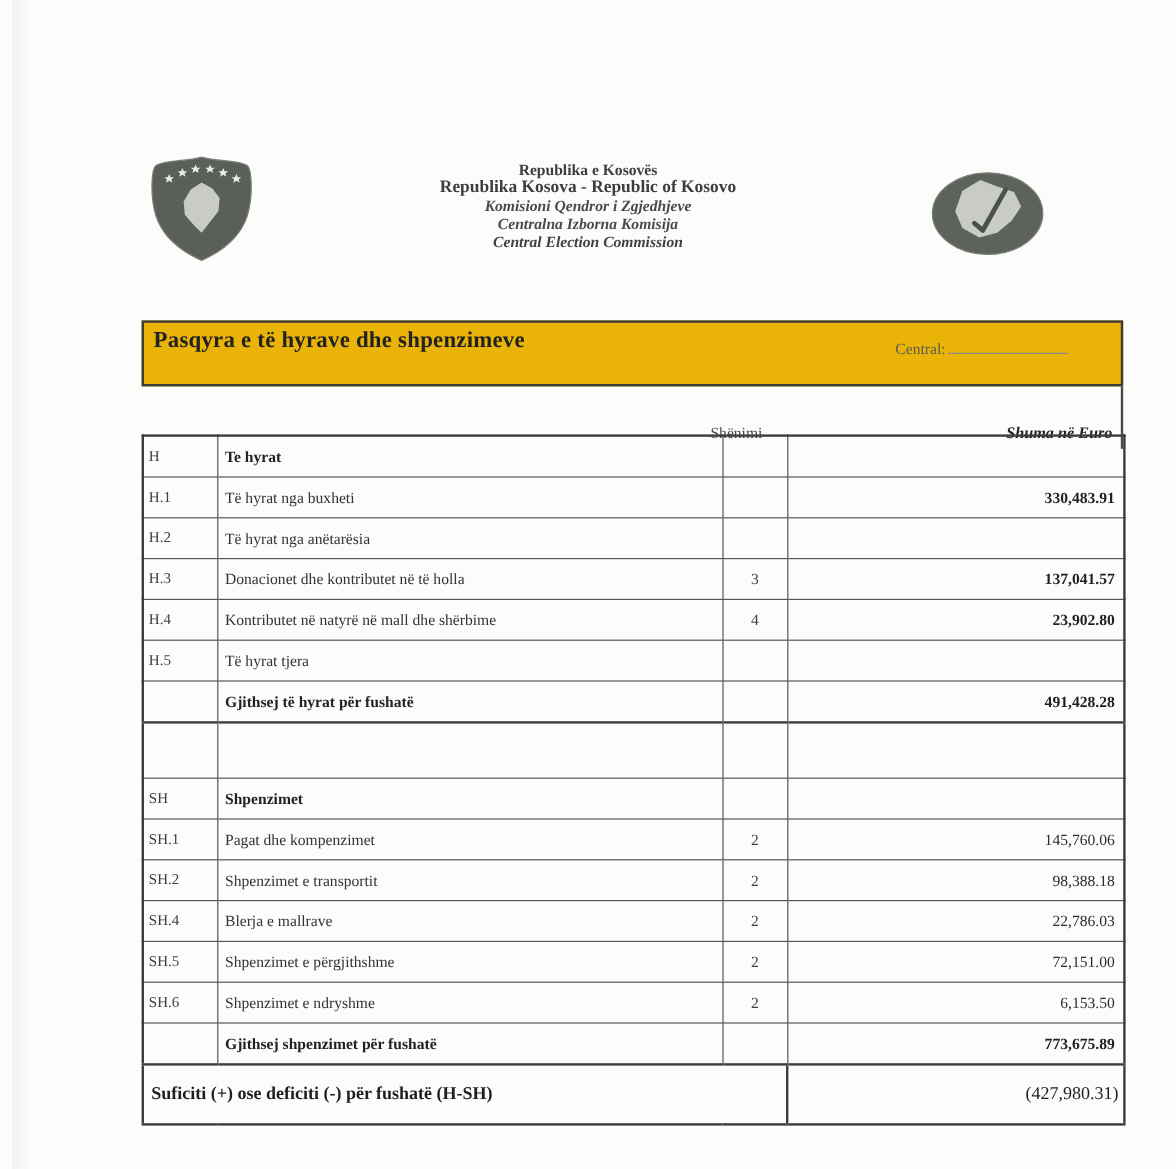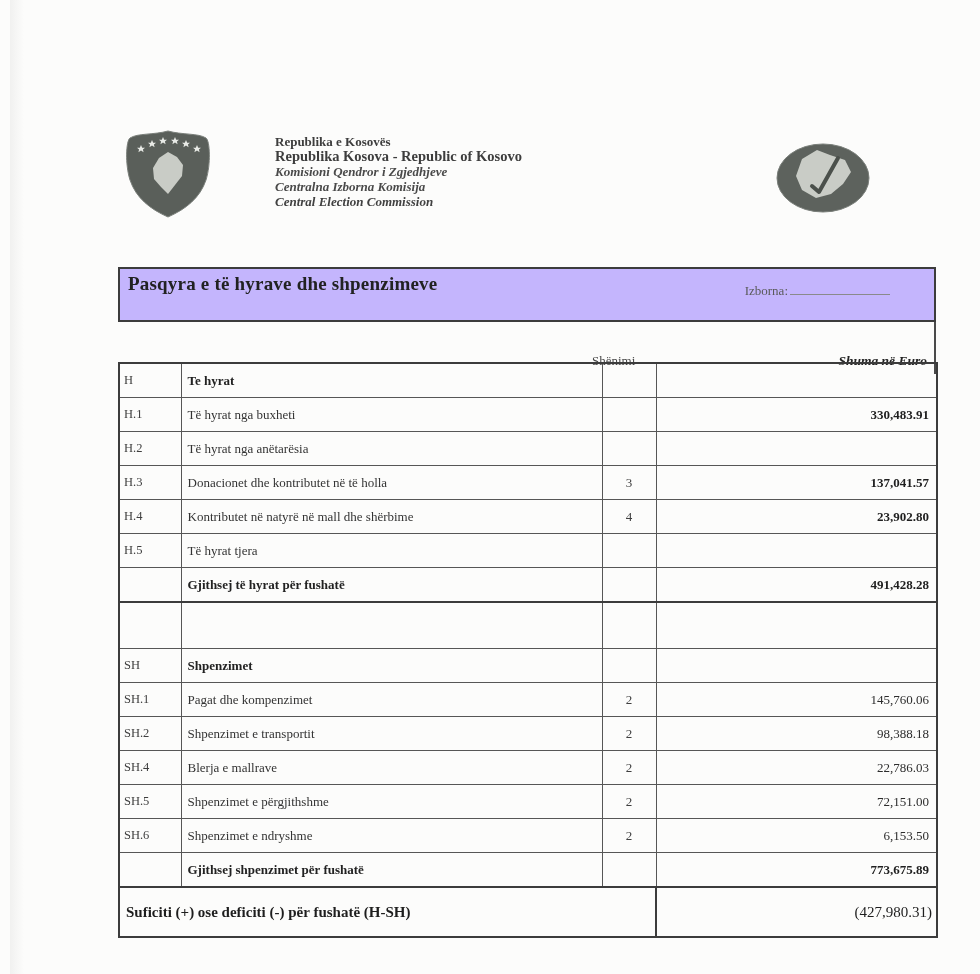--- a/index.html
+++ b/index.html
@@ -13,30 +13,30 @@
   .scan-band{
     position:absolute;left:10px;top:0;width:14px;height:100%;
     background:linear-gradient(to right, rgba(60,60,60,.06), rgba(60,60,60,0));
     pointer-events:none;
   }
   
   .coat{position:absolute;left:118px;top:126px;width:100px;height:94px;}
   .cec{position:absolute;left:772px;top:134px;width:102px;height:92px;}
   .header-text{
     position:absolute;left:275px;top:134px;width:430px;
-    text-align:left;color:#3d3d3d;line-height:15px;
+    text-align:center;color:#3d3d3d;line-height:15px;
   }
   .ht-l1{font-size:13px;font-weight:bold;}
   .ht-l2{font-size:14.5px;font-weight:bold;}
   .ht-l3,.ht-l4{font-size:13px;font-weight:bold;font-style:italic;color:#4a4a4a;}
   .ht-l5{font-size:13px;font-weight:bold;font-style:italic;color:#414141;}
   
   .title-box{
     position:absolute;left:118px;top:267px;width:818px;height:55px;
-    border:2px solid #3c3c3c;box-sizing:border-box;background:#c4b5fd;
+    border:2px solid #3c3c3c;box-sizing:border-box;background:#eab308;
   }
   .doc-title{
     position:absolute;left:8px;top:4px;
     font-size:19px;font-weight:bold;color:#222;letter-spacing:.2px;
   }
   .acronym{
     position:absolute;right:44px;top:13px;font-size:13px;color:#5a5a5a;
   }
   .acronym-line{
     display:inline-block;width:100px;border-bottom:1.5px solid #8a8a8a;
@@ -114,21 +114,21 @@
   <svg width="102" height="92" viewBox="0 0 102 92" aria-hidden="true">
     <ellipse cx="51" cy="44" rx="46" ry="34" fill="#5d625d" stroke="#7a7f7a" stroke-width="1"></ellipse>
     <polygon points="30,25 45,16 58,21 73,26 79,38 71,50 59,60 44,64 30,56 24,42" fill="#c9ccc6"></polygon>
     <path d="M40 52 L47 58 L66 24" fill="none" stroke="#4b504b" stroke-width="4" stroke-linecap="round" stroke-linejoin="round"></path>
   </svg>
 </div>
 
 <div class="title-box">
   <div class="doc-title">Pasqyra e të hyrave dhe shpenzimeve</div>
   <div class="acronym">
-    <span>Izborna:</span><span class="acronym-line"></span>
+    <span>Central:</span><span class="acronym-line"></span>
   </div>
 </div>
 
 <div class="labels-strip">
   <span class="label-note">Shënimi</span>
   <span class="label-amount">Shuma në Euro</span>
 </div>
 
 <table class="fin-table">
   <colgroup>

